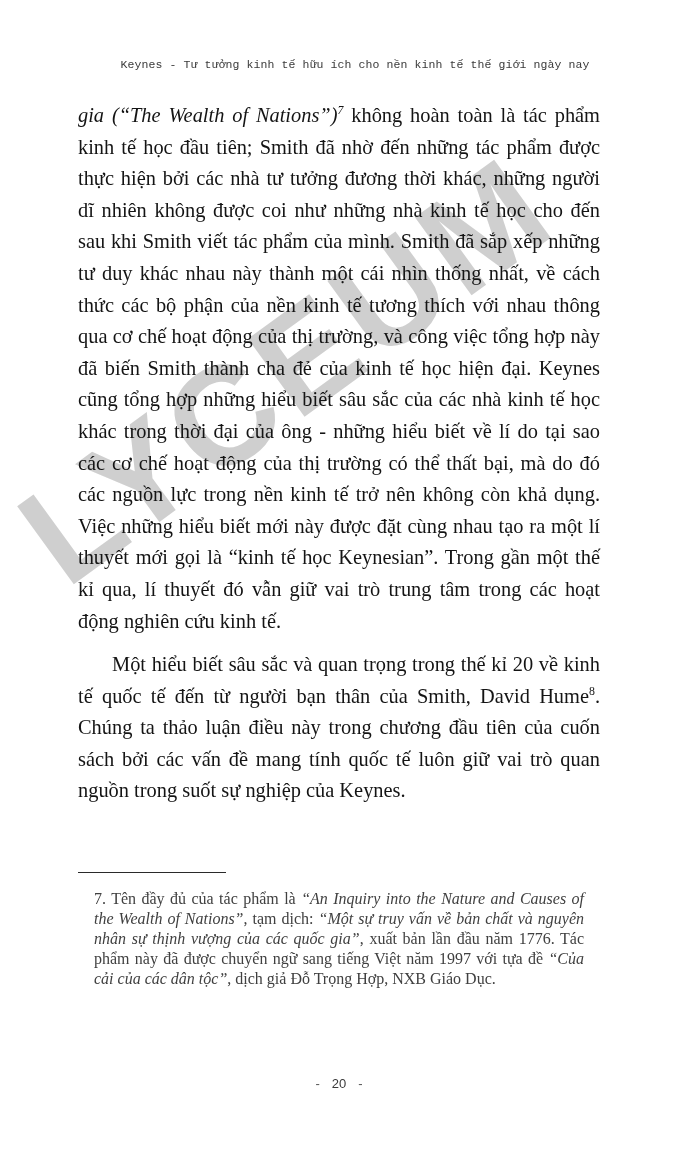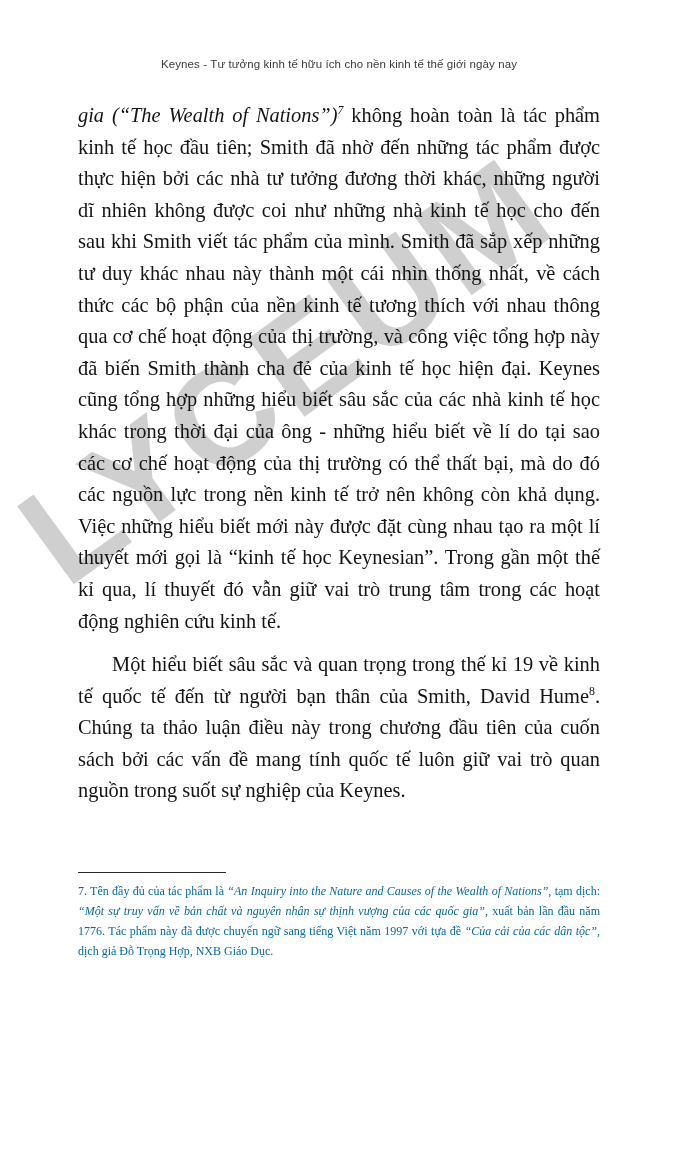--- a/index.html
+++ b/index.html
@@ -41,25 +41,25 @@
     color: #c9c9c9;
     opacity: 0.88;
     transform: rotate(-36deg);
     transform-origin: left center;
     white-space: nowrap;
   }
 
   
   #running-head {
     position: absolute;
-    left: 78px;
+    left: 94px;
     top: 58px;
     width: 522px;
     text-align: center;
-    font-family: Liberation Sans, sans-serif;
+    font-family: Liberation Mono, monospace;
     font-size: 11.5px;
     letter-spacing: 0.1px;
     color: #3a3a3a;
     z-index: 10;
   }
 
   
   #body-text {
     position: absolute;
     left: 78px;
@@ -105,25 +105,25 @@
     width: 522px;
     z-index: 10;
   }
   #footnote-rule {
     width: 148px;
     height: 1px;
     background: #2a2a2a;
     margin: 0 0 9px 0;
   }
   .footnote {
-    margin: 0;
-    font-size: 12px;
+    margin: 16px;
+    font-size: 16px;
     line-height: 19.9px;
     text-align: justify;
-    color: #0369a1;
+    color: #404040;
   }
 
   
   #page-footer {
     position: absolute;
     left: 78px;
     top: 1076px;
     width: 522px;
     text-align: center;
     font-family: "Liberation Sans", "DejaVu Sans", sans-serif;
@@ -145,25 +145,26 @@
   <div id="watermark">
     <div class="wm-text">LYCEUM</div>
   </div>
 
   <div id="running-head">Keynes - Tư tưởng kinh tế hữu ích cho nền kinh tế thế giới ngày nay</div>
 
   <div id="body-text">
 
     <p class="para"><span class="ital">gia (“The Wealth of Nations”)</span><sup class="fnref">7</sup><span> không hoàn toàn là tác phẩm kinh tế học đầu tiên; Smith đã nhờ đến những tác phẩm được thực hiện bởi các nhà tư tưởng đương thời khác, những người dĩ nhiên không được coi như những nhà kinh tế học cho đến sau khi Smith viết tác phẩm của mình. Smith đã sắp xếp những tư duy khác nhau này thành một cái nhìn thống nhất, về cách thức các bộ phận của nền kinh tế tương thích với nhau thông qua cơ chế hoạt động của thị trường, và công việc tổng hợp này đã biến Smith thành cha đẻ của kinh tế học hiện đại. Keynes cũng tổng hợp những hiểu biết sâu sắc của các nhà kinh tế học khác trong thời đại của ông - những hiểu biết về lí do tại sao các cơ chế hoạt động của thị trường có thể thất bại, mà do đó các nguồn lực trong nền kinh tế trở nên không còn khả dụng. Việc những hiểu biết mới này được đặt cùng nhau tạo ra một lí thuyết mới gọi là “kinh tế học Keynesian”. Trong gần một thế kỉ qua, lí thuyết đó vẫn giữ vai trò trung tâm trong các hoạt động nghiên cứu kinh tế.</span></p>
 
-    <p class="para indent"><span>Một hiểu biết sâu sắc và quan trọng trong thế kỉ 19 về kinh tế quốc tế đến từ người bạn thân của Smith, David Hume</span><sup class="fnref-up">8</sup><span>. Chúng ta thảo luận điều này trong chương đầu tiên của cuốn sách bởi các vấn đề mang tính quốc tế luôn giữ vai trò quan nguồn trong suốt sự nghiệp của Keynes.</span></p>
+    <p class="para indent"><span>Một hiểu biết sâu sắc và quan trọng trong thế kỉ 20 về kinh tế quốc tế đến từ người bạn thân của Smith, David Hume</span><sup class="fnref-up">8</sup><span>. Chúng ta thảo luận điều này trong chương đầu tiên của cuốn sách bởi các vấn đề mang tính quốc tế luôn giữ vai trò quan nguồn trong suốt sự nghiệp của Keynes.</span></p>
 
   </div>
 
   <div id="footnotes">
     <div id="footnote-rule"></div>
 
     <p class="footnote"><span>7. Tên đầy đủ của tác phẩm là </span><span class="ital">“An Inquiry into the Nature and Causes of the Wealth of Nations”</span><span>, tạm dịch: </span><span class="ital">“Một sự truy vấn về bản chất và nguyên nhân sự thịnh vượng của các quốc gia”</span><span>, xuất bản lần đầu năm 1776. Tác phẩm này đã được chuyển ngữ sang tiếng Việt năm 1997 với tựa đề </span><span class="ital">“Của cải của các dân tộc”</span><span>, dịch giả Đỗ Trọng Hợp, NXB Giáo Dục.</span></p>
 
   </div>
 
+  <div id="page-footer"><span class="dash">-</span><span>20</span><span class="dash">-</span></div>
 
 </div>
 
 </body></html>

